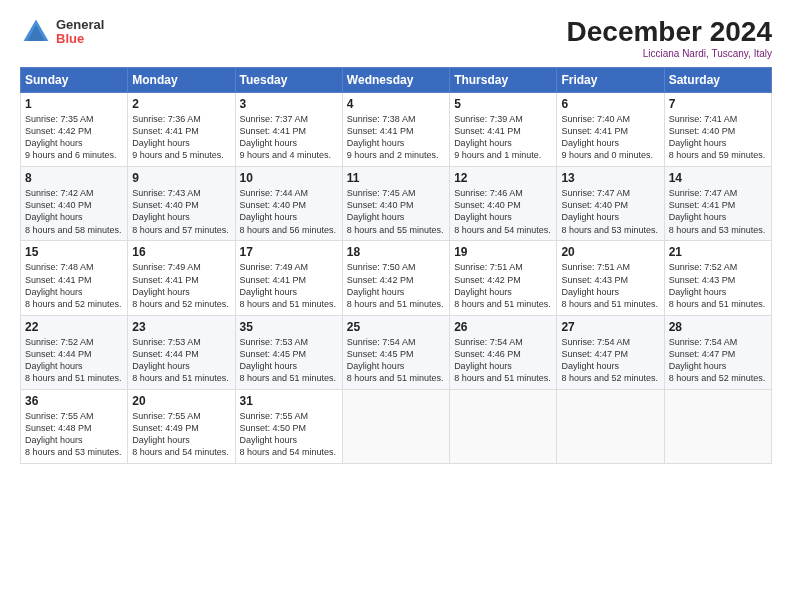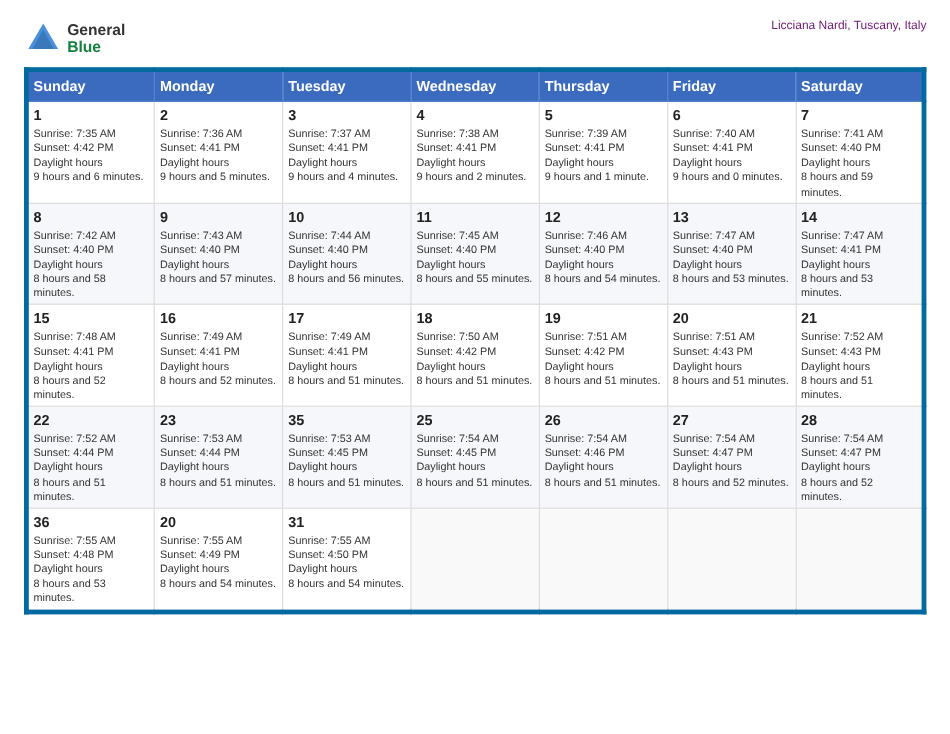--- a/index.html
+++ b/index.html
@@ -30,40 +30,40 @@
     }
     .logo-text {
       display: flex;
       flex-direction: column;
       font-size: 13px;
       font-weight: bold;
       color: #333;
       line-height: 1.1;
     }
     .logo-text span:first-child { color: #333; }
-    .logo-text span:last-child { color: #15803d; }
+    .logo-text span:last-child { color: #ef4444; }
     .logo-icon {
       width: 32px;
       height: 32px;
     }
     .title-block {
       text-align: right;
     }
     .month-title {
       font-size: 28px;
       font-weight: bold;
       color: #222;
     }
     .subtitle {
       font-size: 10px;
       color: #701a75;
     }
     .calendar {
       flex: 1;
-      border: 4px solid #0369a1;
+      border: 1px solid #0369a1;
       border-collapse: collapse;
       width: 100%;
       table-layout: fixed;
     }
     .calendar th {
       background: #3a6bbf;
       color: #fff;
       font-size: 12px;
       font-weight: bold;
       padding: 5px 4px;
@@ -108,20 +108,21 @@
       <svg class="logo-icon" viewBox="0 0 36 36">
         <polygon points="18,4 32,28 4,28" fill="#4a90d9"></polygon>
         <polygon points="18,10 28,28 8,28" fill="#2a5fa0" opacity="0.5"></polygon>
       </svg>
       <div class="logo-text">
         <span>General</span>
         <span>Blue</span>
       </div>
     </div>
     <div class="title-block">
+      <div class="month-title">December 2024</div>
       <div class="subtitle">Licciana Nardi, Tuscany, Italy</div>
     </div>
   </div>
 
   <table class="calendar">
     <thead>
       <tr>
       <th>Sunday</th>
           <th>Monday</th>
           <th>Tuesday</th>

